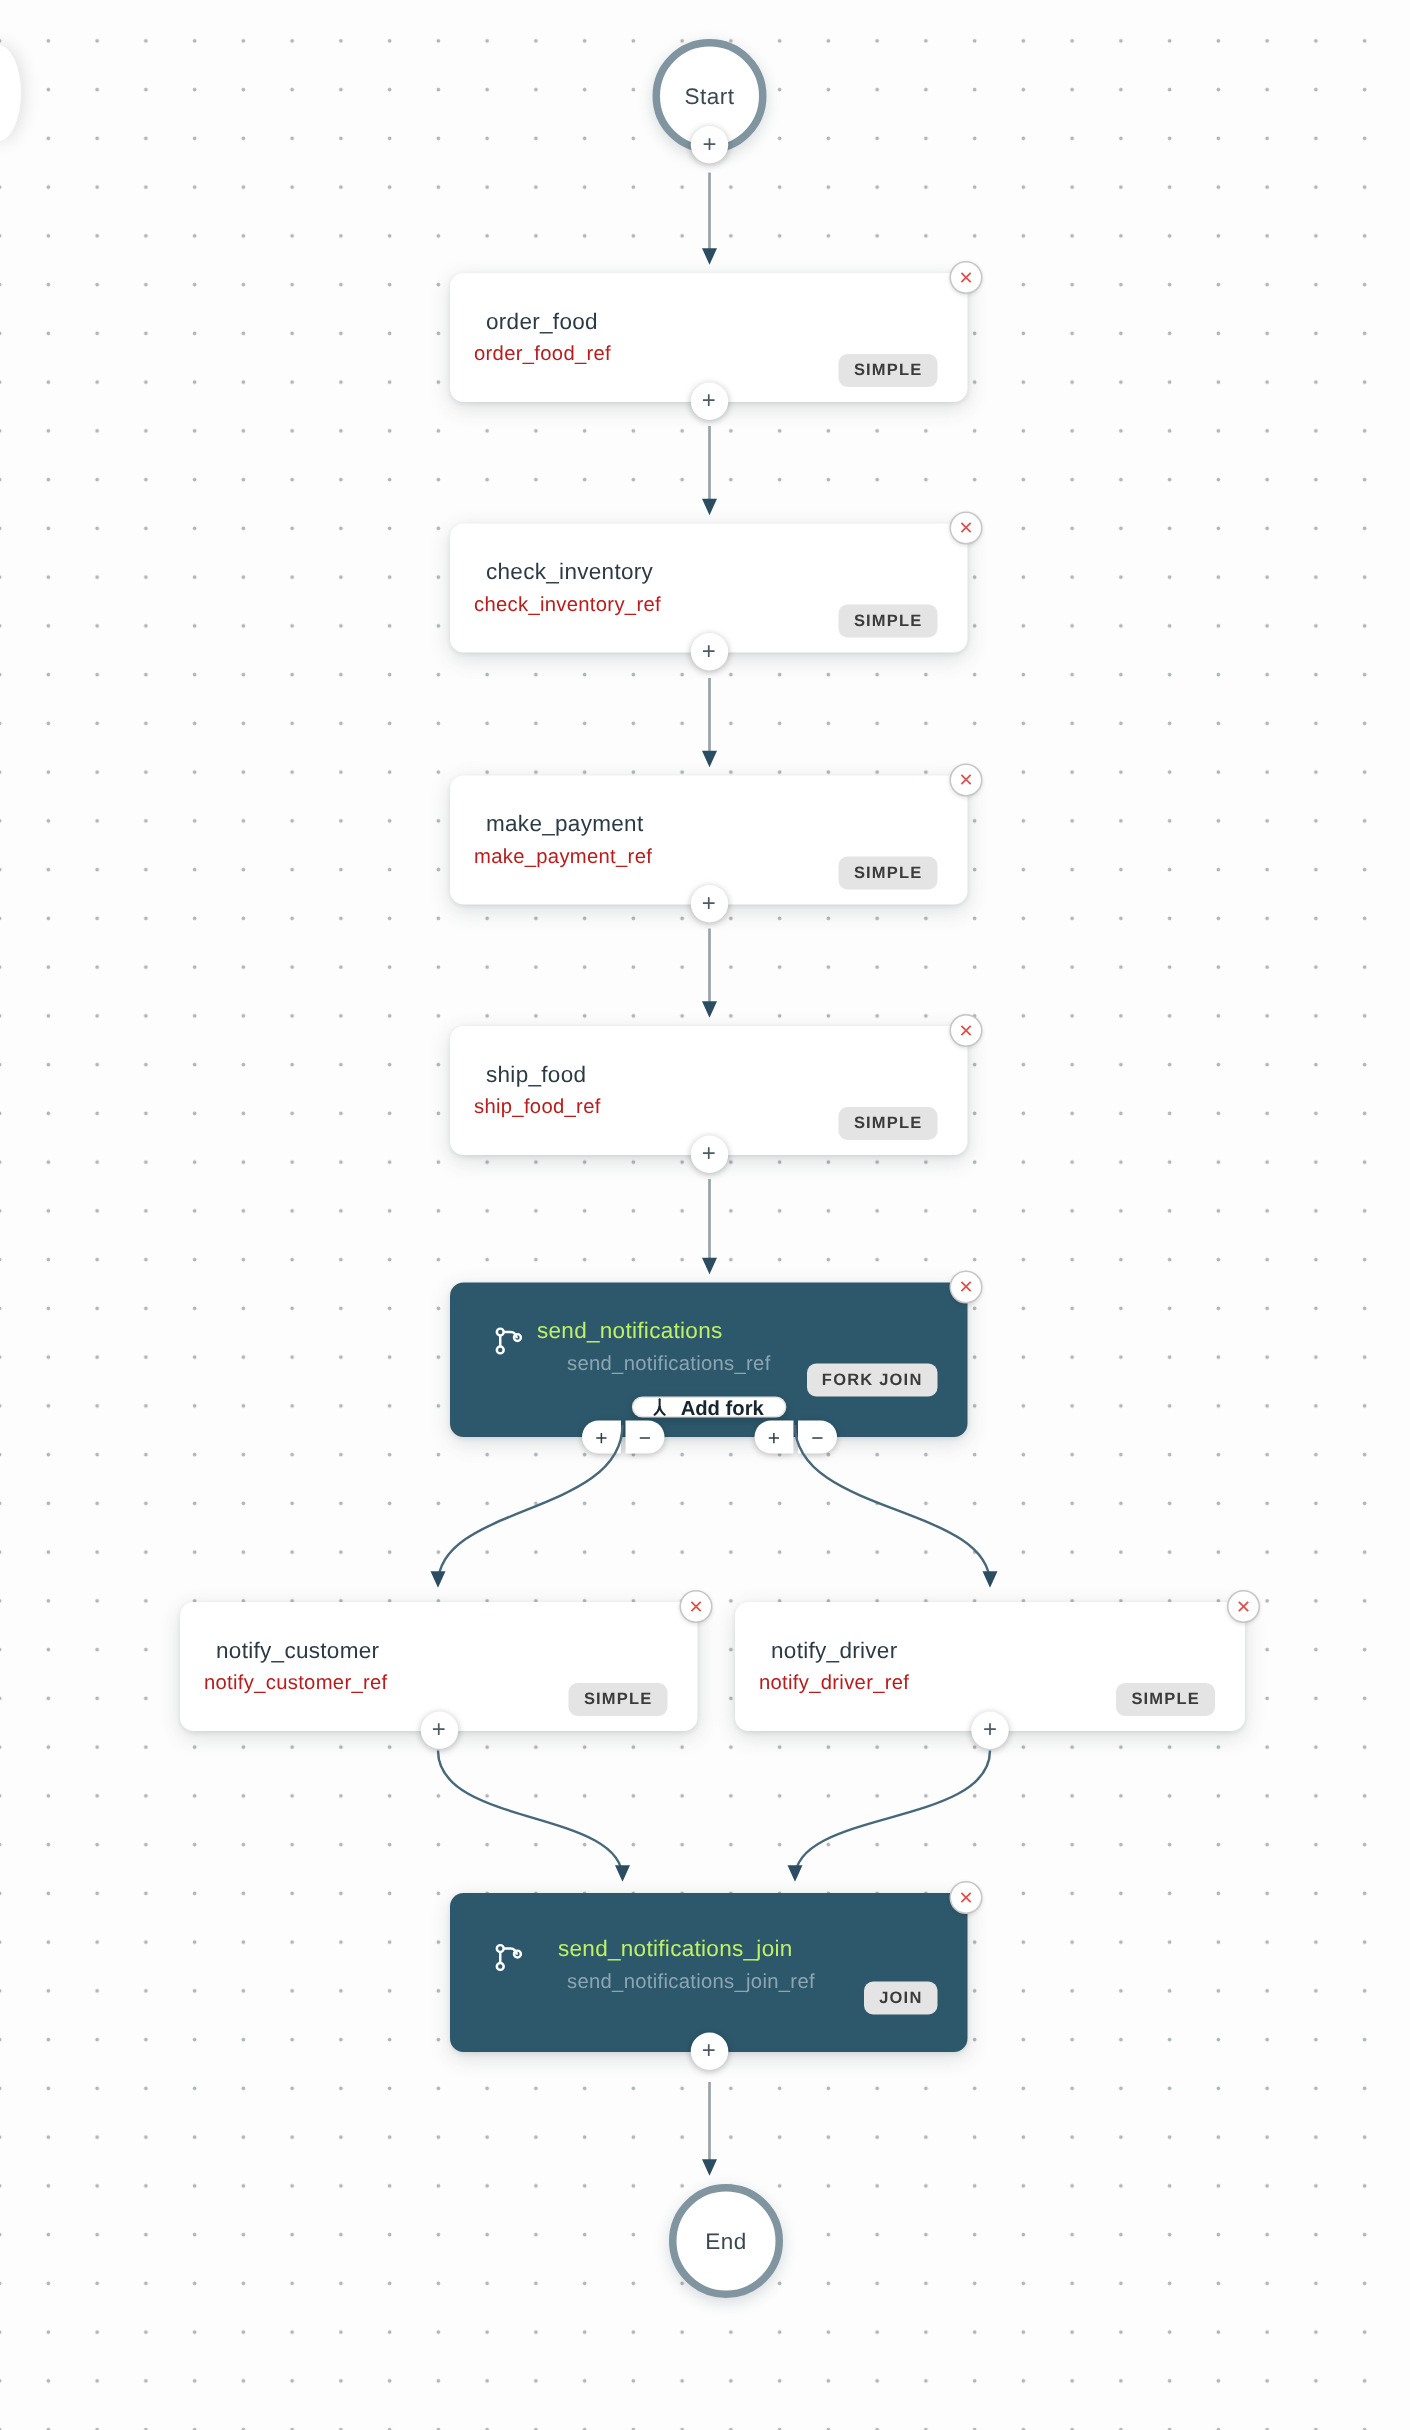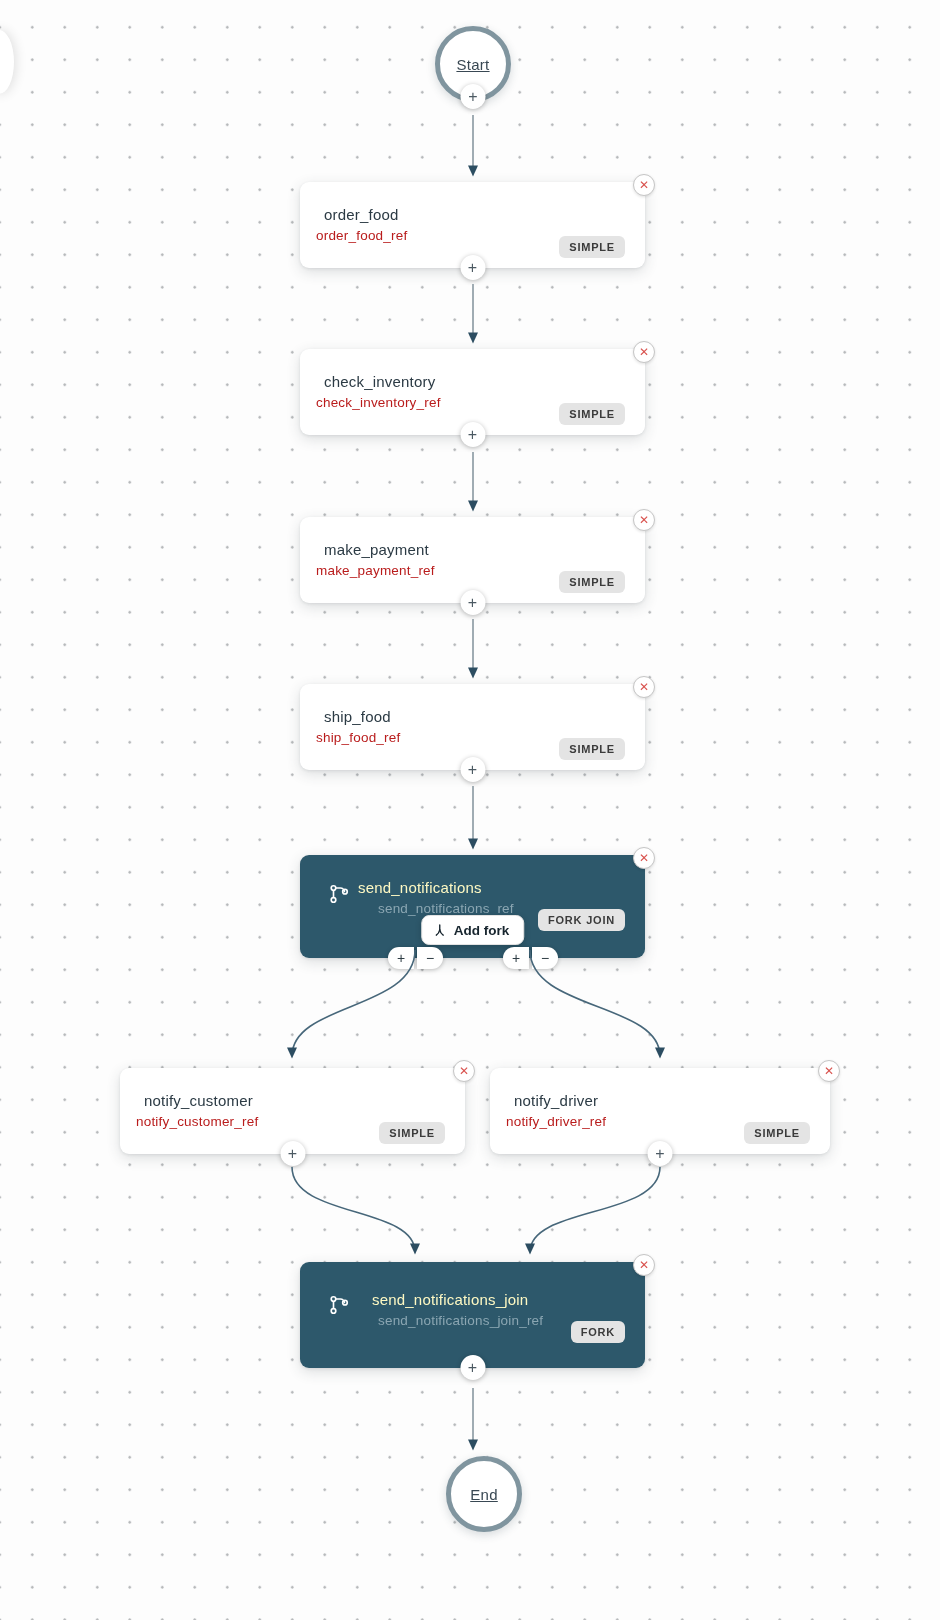--- a/index.html
+++ b/index.html
@@ -20,39 +20,38 @@
 
   
   .terminal{
     position:absolute;z-index:3;
     width:76px;height:76px;border-radius:50%;
     background:#fff;border:5px solid #80959f;
     box-sizing:border-box;
     display:flex;align-items:center;justify-content:center;
     color:#394853;font-size:15px;letter-spacing:.3px;
     box-shadow:0 3px 10px rgba(40,60,70,.18);
-    text-decoration:underline;
   }
 
   
   .card{
     position:absolute;z-index:3;
     background:#fff;border-radius:9px;
     box-shadow:0 4px 14px rgba(50,60,70,.16), 0 1px 3px rgba(50,60,70,.10);
   }
   .card .title{
     position:absolute;left:24px;top:24px;
     font-size:15px;font-weight:400;color:#2b3a44;letter-spacing:.2px;
   }
   .card .ref{
     position:absolute;left:16px;top:46px;
     font-size:13.5px;color:#b91c1c;letter-spacing:.2px;
   }
   .card.dark{background:#2d586b;}
-  .card.dark .title{color:#fef9c3;left:58px;}
+  .card.dark .title{color:#bef264;left:58px;}
   .card.dark .ref{color:#8ba6b2;left:58px;margin-left:20px;}
   .badge{
     position:absolute;right:20px;top:22px;
     background:#e4e4e4;color:#3b3b3b;
     font-size:11px;font-weight:600;letter-spacing:.8px;
     padding:5px 10px;border-radius:6px;white-space:nowrap;margin-top:32px;
   }
   .node-icon{
     position:absolute;left:28px;top:28px;width:22px;height:22px;color:#fff;
   }
@@ -72,21 +71,21 @@
     background:#fff;border:none;
     color:#4c5a63;font-size:16px;font-weight:400;line-height:25px;text-align:center;
     padding:0;cursor:pointer;font-family:inherit;
     box-shadow:0 1px 5px rgba(0,0,0,.28);
   }
 
   
   .addfork{
     position:absolute;left:50%;transform:translateX(-50%);bottom:13px;z-index:4;
     background:#fff;border:1px solid #e3e3e3;border-radius:8px;
-    height:30px;padding:0 14px 0 10px;
+    height:14px;padding:0 14px 0 10px;
     display:flex;align-items:center;gap:7px;
     font-family:inherit;font-size:13.5px;font-weight:600;color:#17252e;
     cursor:pointer;box-shadow:0 2px 6px rgba(0,0,0,.18);
   }
   .pillpair{
     position:absolute;bottom:-11px;z-index:4;display:flex;gap:3px;
   }
   .pillpair button{
     width:26px;height:22px;background:#fff;border:none;padding:0;
     color:#2e3c44;font-size:14px;line-height:22px;text-align:center;
@@ -218,21 +217,21 @@
     <button class="xbtn"><span>✕</span></button>
     <svg class="node-icon" style="top:32px;" viewBox="0 0 24 24" fill="none" stroke="currentColor" stroke-width="1.8">
       <circle cx="6" cy="5.5" r="2.5"></circle>
       <circle cx="6" cy="18.5" r="2.5"></circle>
       <circle cx="18.5" cy="9.5" r="2.5"></circle>
       <path d="M6 8 v8"></path>
       <path d="M8.5 5.5 h5 a4.5 4.5 0 0 1 4.5 4.5"></path>
     </svg>
     <div class="title" style="top:29px;margin-left:14px;">send_notifications_join</div>
     <div class="ref" style="top:51px;">send_notifications_join_ref</div>
-    <span class="badge" style="top:27px;">FORK</span>
+    <span class="badge" style="top:27px;">JOIN</span>
     <button class="plusbtn"><span>+</span></button>
   </div>
 
   <div class="terminal" style="left:446px;top:1456px;">
     <span>End</span>
   </div>
 
 </div>
 
 </body></html>

